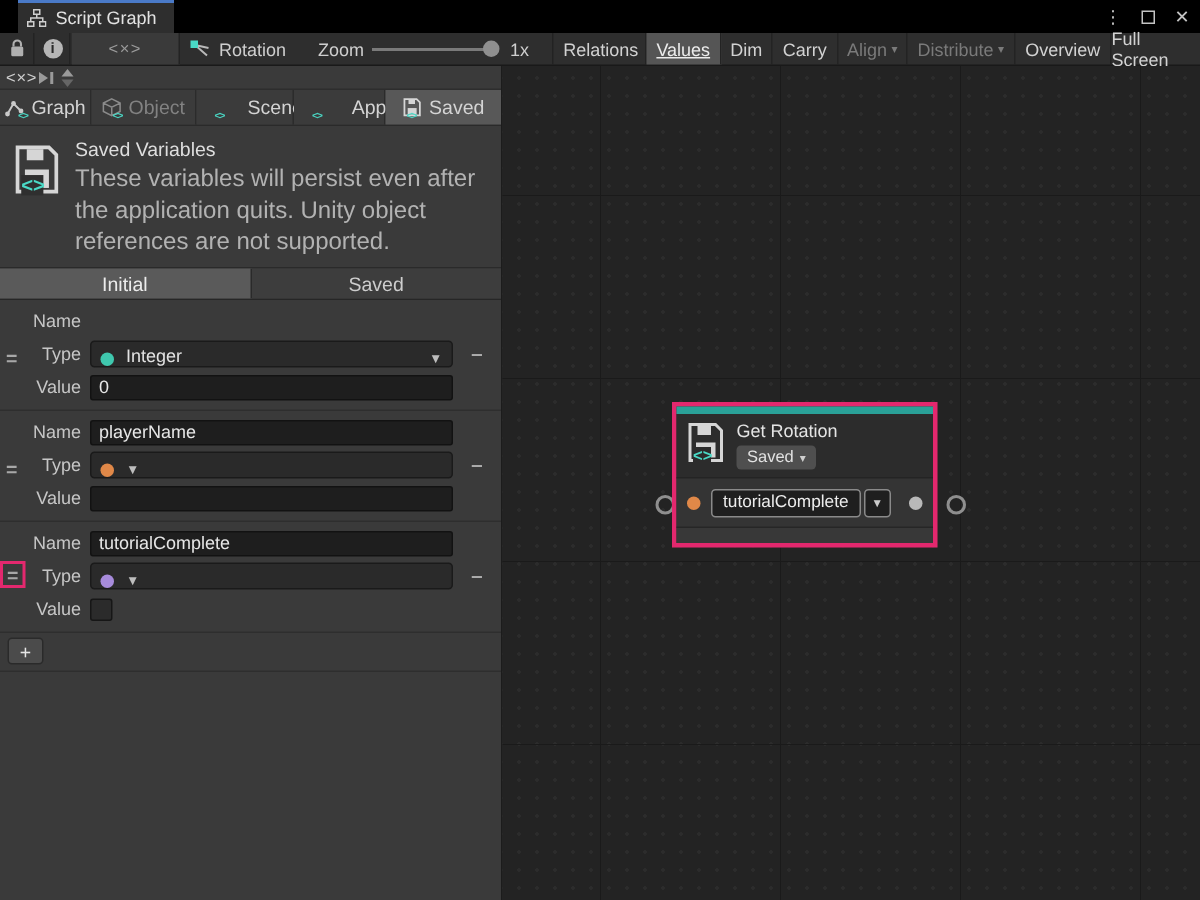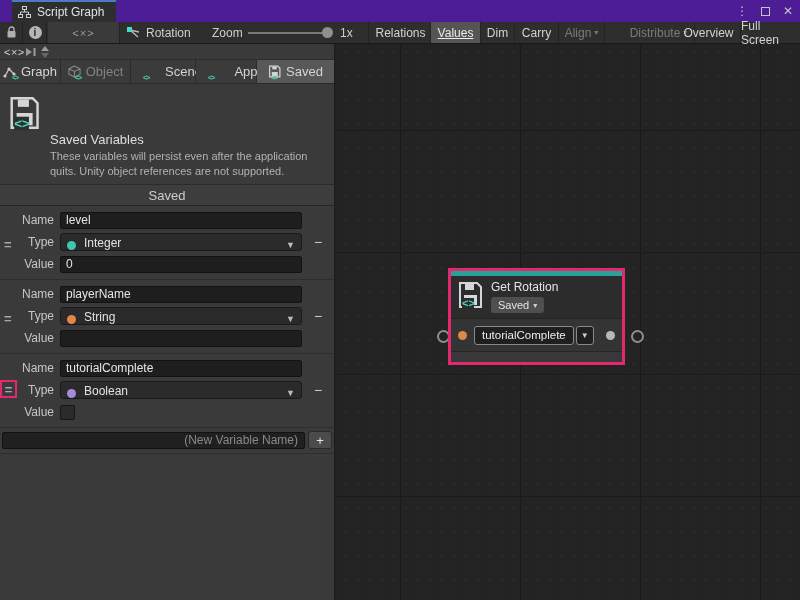--- a/index.html
+++ b/index.html
@@ -1,21 +1,21 @@
 <!DOCTYPE html>
 <html><head>
 <meta charset="utf-8">
 <style>
   * { margin:0; padding:0; box-sizing:border-box; }
   html,body { width:800px; height:600px; overflow:hidden; background:#232323;
               font-family:"Liberation Sans", sans-serif; }
   .app { position:relative; width:800px; height:600px; background:#232323; color:#d2d2d2; }
 
   
-  .titlebar { position:absolute; left:0; top:0; width:800px; height:36px; background:#4c1d95; }
+  .titlebar { position:absolute; left:0; top:0; width:800px; height:36px; background:#000000; }
   .doc-tab { position:absolute; left:12px; top:0; height:22px; padding:0 12px 0 6px;
              background:#2e2e2e; border-top:2px solid #4a7ac8; display:flex; align-items:center; gap:6px; }
   .doc-tab .label { font-size:12px; color:#e2e2e2; }
   .win-controls { position:absolute; right:4px; top:0; height:22px; display:flex; align-items:center; gap:7px; }
   .win-btn { width:16px; height:16px; display:flex; align-items:center; justify-content:center;
              color:#c4c4c4; font-size:12px; cursor:default; }
   .maxbox { width:9px; height:9px; border:1px solid #c4c4c4; }
 
   
   .toolbar { position:absolute; left:0; top:22px; width:800px; height:22px; background:#2e2e2e;
@@ -40,22 +40,22 @@
   .bb-header .glyph { color:#cfcfcf; font-size:11px; letter-spacing:0.5px; }
   .bb-header .title { font-size:12px; color:#d6d6d6; margin-left:3px; flex:1; }
   .bb-tabs { height:24px; display:flex; background:#383838; border-bottom:1px solid #2a2a2a; }
   .bb-tab { display:flex; align-items:center; justify-content:center; gap:5px; font-size:13px;
             color:#d4d4d4; background:#3b3b3b; border-right:1px solid #2b2b2b; cursor:default; position:relative; }
   .bb-tab.active { background:#585858; }
   .bb-tab.disabled { color:#828282; }
   .mini-code { position:absolute; font-size:7px; font-weight:bold; color:#4ad9c6; bottom:2px; letter-spacing:-1px; }
   .bb-info { padding:8px 10px 6px 8px; display:flex; gap:10px; min-height:72px; }
   .bb-info .txt { flex:1; }
-  .bb-info .t1 { font-size:13px; color:#dedede; margin-bottom:2px;margin-top:40px; }
-  .bb-info .t2 { font-size:11px; color:#b2b2b2; line-height:1.32; }
+  .bb-info .t1 { font-size:13px; color:#dedede; margin-bottom:2px; }
+  .bb-info .t2 { font-size:16px; color:#b2b2b2; line-height:1.32; }
   .subtabs { height:22px; display:flex; border-top:1px solid #2a2a2a; border-bottom:1px solid #262626; }
   .subtab { flex:1; display:flex; align-items:center; justify-content:center; font-size:13px;
             background:#3d3d3d; color:#cdcdcd; border-right:1px solid #2a2a2a; cursor:default; }
   .subtab:last-child { border-right:none; }
   .subtab.active { background:#5a5a5a; color:#ebebeb; }
 
   .var-row { position:relative; padding:3px 0 4px 0; border-bottom:1px solid #2e2e2e; }
   .fline { display:flex; align-items:center; height:22px; }
   .flabel { width:60px; text-align:right; padding-right:6px; font-size:12px; color:#c6c6c6; }
   .fctrl { flex:1; margin-right:32px; display:flex; }
@@ -178,21 +178,21 @@
     <div class="abs tbtn" style="left:481px;width:34px;">
       <span>Dim</span>
     </div>
     <div class="abs tbtn" style="left:515px;width:44px;">
       <span>Carry</span>
     </div>
     <div class="abs tbtn disabled" style="left:559px;width:46px;">
       <span>Align</span>
       <span class="ddarrow">▾</span>
     </div>
-    <div class="abs tbtn disabled" style="left:623px;width:72px;">
+    <div class="abs tbtn disabled" style="left:605px;width:72px;">
       <span>Distribute</span>
       <span class="ddarrow">▾</span>
     </div>
     <div class="abs tbtn" style="left:677px;width:64px;">
       <span>Overview</span>
     </div>
     <div class="abs tbtn" style="left:741px;width:59px;border-right:none;">
       <span>Full Screen</span>
     </div>
   </div>
@@ -266,32 +266,32 @@
         <rect x="5" y="17" width="12" height="11" fill="#2f2f2f"></rect>
         <text x="5" y="26" font-size="11" font-weight="bold" fill="#4ad9c6" font-family="Liberation Sans, sans-serif">&lt;&gt;</text>
       </svg>
       <div class="txt">
         <div class="t1">Saved Variables</div>
         <div class="t2">These variables will persist even after the application quits. Unity object references are not supported.</div>
       </div>
     </div>
 
     <div class="subtabs">
+      <div class="subtab active">
+        <span>Initial</span>
+      </div>
       <div class="subtab">
         <span>Saved</span>
       </div>
     </div>
 
     <div class="var-row">
       <span class="handle">=</span>
       <div class="fline">
         <span class="flabel">Name</span>
-        <div class="fctrl">
-            <input class="txt-input" readonly="" value="level" style="">
-          </div>
       </div>
       <div class="fline">
         <span class="flabel">Type</span>
         <div class="fctrl with-minus" style="flex:1;">
           <div class="type-dd">
             <span class="type-dot" style="background-color: rgb(63, 200, 174);"></span>
             <span class="type-name">Integer</span>
             <span class="type-arrow">▼</span>
           </div>
         </div>
@@ -313,21 +313,20 @@
         <span class="flabel">Name</span>
         <div class="fctrl">
             <input class="txt-input" readonly="" value="playerName" style="">
           </div>
       </div>
       <div class="fline">
         <span class="flabel">Type</span>
         <div class="fctrl with-minus" style="flex:1;">
           <div class="type-dd">
             <span class="type-dot" style="background-color: rgb(224, 136, 72);"></span>
-            <span class="type-name">String</span>
             <span class="type-arrow">▼</span>
           </div>
         </div>
         <div class="minus-col">
             <span class="minus-btn">−</span>
           </div>
       </div>
       <div class="fline">
         <span class="flabel">Value</span>
         <div class="fctrl">
@@ -344,38 +343,36 @@
         <span class="flabel">Name</span>
         <div class="fctrl">
             <input class="txt-input" readonly="" value="tutorialComplete" style="">
           </div>
       </div>
       <div class="fline">
         <span class="flabel">Type</span>
         <div class="fctrl with-minus" style="flex:1;">
           <div class="type-dd">
             <span class="type-dot" style="background-color: rgb(167, 139, 219);"></span>
-            <span class="type-name">Boolean</span>
             <span class="type-arrow">▼</span>
           </div>
         </div>
         <div class="minus-col">
             <span class="minus-btn">−</span>
           </div>
       </div>
       <div class="fline">
         <span class="flabel">Value</span>
         <div class="fctrl">
             <span class="checkbox"></span>
           </div>
       </div>
     </div>
 
     <div class="newvar-row">
-      <input class="newvar-input" readonly="" placeholder="(New Variable Name)" style="">
       <span class="plus-btn">+</span>
     </div>
   </div>
 
   <div class="graph">
 
     <span class="port-ring" style="left:102px;top:286px;"></span>
     <span class="port-ring" style="left:296px;top:286px;"></span>
 
     <div class="node-hl" style="border-color: rgb(227, 40, 110);">

